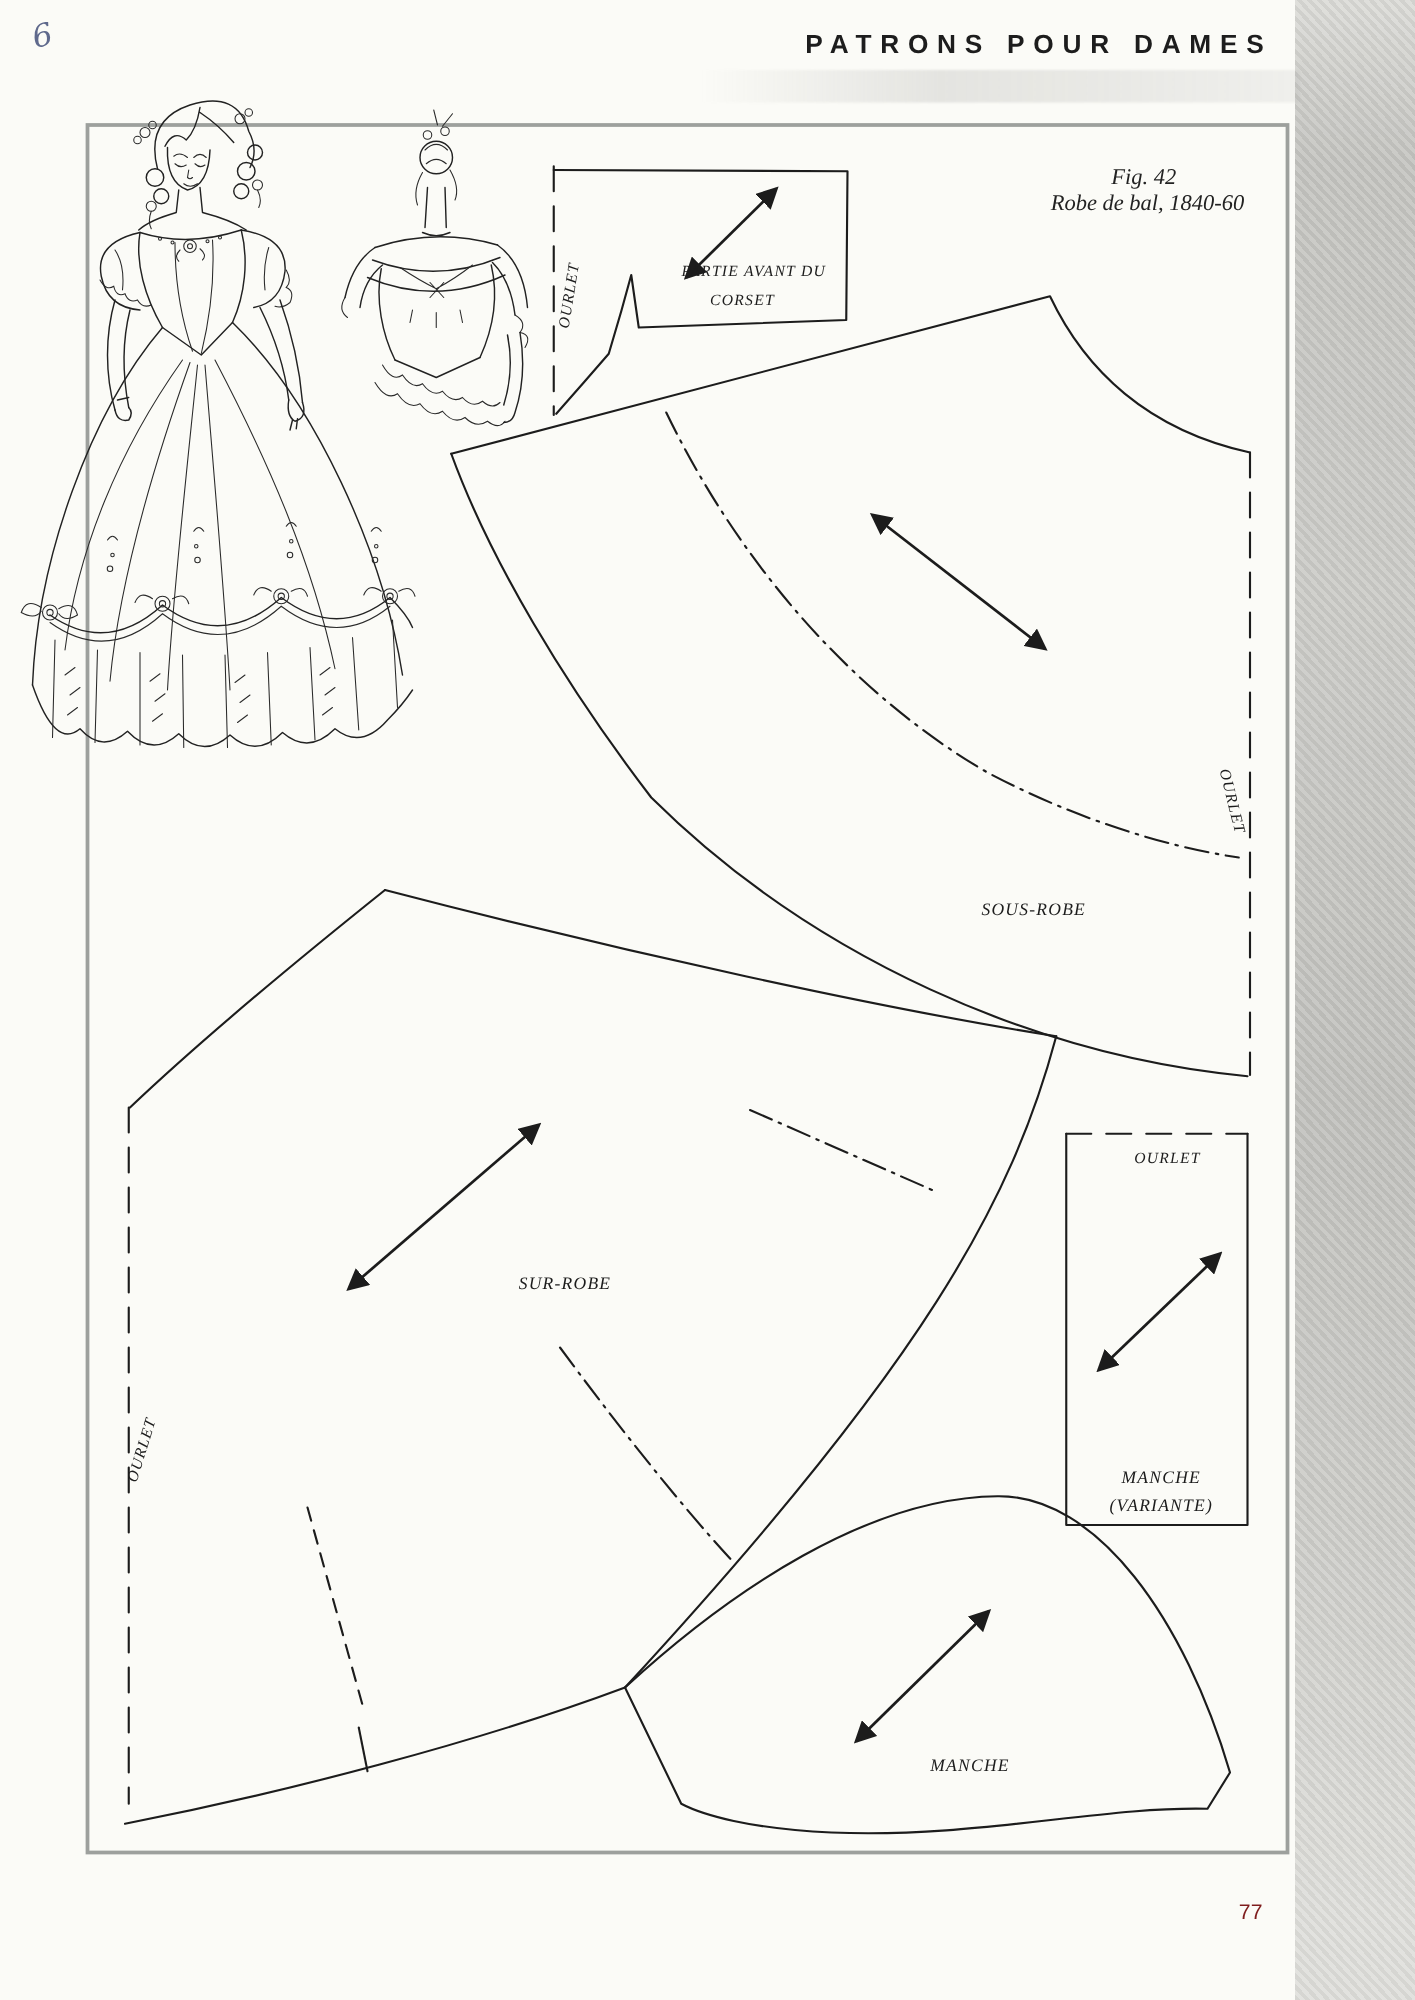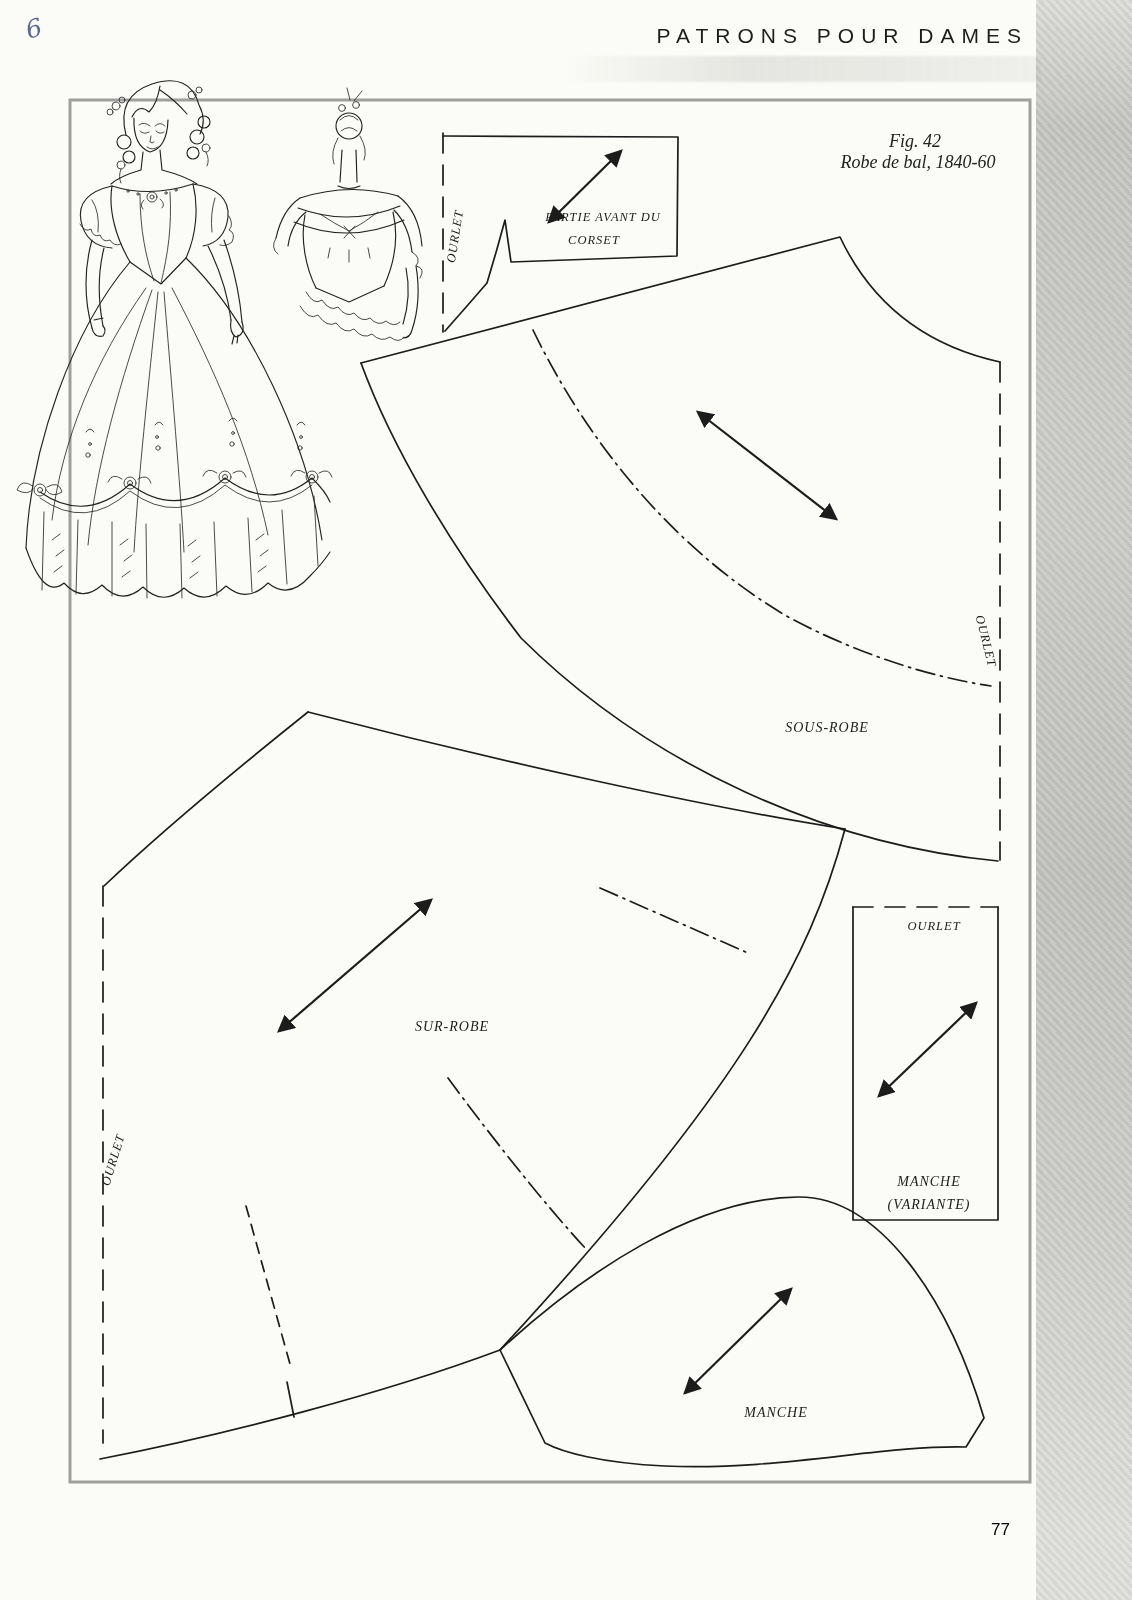--- a/index.html
+++ b/index.html
@@ -12,26 +12,26 @@
   .page{position:absolute;inset:0;}
   
   .scan-band{position:absolute;top:0;right:0;width:96px;height:1600px;
     background:
       repeating-linear-gradient(47deg, rgba(120,120,118,.10) 0 3px, rgba(255,255,255,.12) 3px 6px),
       linear-gradient(180deg,#d8d8d4 0%,#bdbdb9 8%,#c6c6c2 30%,#b9b9b5 55%,#c9c9c5 78%,#dcdcd8 96%);
     opacity:.9;}
   .scan-smudge-top{position:absolute;top:56px;left:560px;width:480px;height:26px;
     background:linear-gradient(90deg,rgba(160,160,158,0) 0%,rgba(160,160,158,.25) 40%,rgba(160,160,158,.12) 100%);
     filter:blur(1px);}
-  .header{position:absolute;top:24px;right:104px;
-    font-size:21px;font-weight:400;letter-spacing:7px;color:#1d1d1d;
+  .header{position:absolute;top:24px;right:114px;
+    font-size:21px;font-weight:700;letter-spacing:7px;color:#1d1d1d;
     font-family:"Liberation Sans",sans-serif;}
   .handwritten{position:absolute;top:14px;left:26px;font-family:"DejaVu Serif",serif;
     font-style:italic;font-size:25px;color:var(--handwriting);transform:rotate(-14deg);opacity:.85;}
-  .pageno{position:absolute;top:1520px;right:122px;font-size:17px;color:#000000;
+  .pageno{position:absolute;top:1520px;right:122px;font-size:17px;color:#7f1d1d;
     font-family:"Liberation Sans",sans-serif;}
   svg{position:absolute;top:0;left:0;}
   .outline{fill:none;stroke:var(--ink);stroke-width:1.7px;stroke-linecap:round;stroke-linejoin:round;}
   .dashed{stroke-dasharray:20 12;}
   .dashed-sm{stroke-dasharray:11 8;}
   .dashdot{stroke-dasharray:19 6 2 6;}
   .arrow{fill:none;stroke:var(--ink);stroke-width:2.2px;}
   .frame{fill:none;stroke:var(--frame);stroke-width:3px;}
   .sketch{fill:none;stroke:#222;stroke-width:1.15px;stroke-linecap:round;stroke-linejoin:round;}
   .sketch-fine{fill:none;stroke:#2a2a2a;stroke-width:.85px;stroke-linecap:round;}

